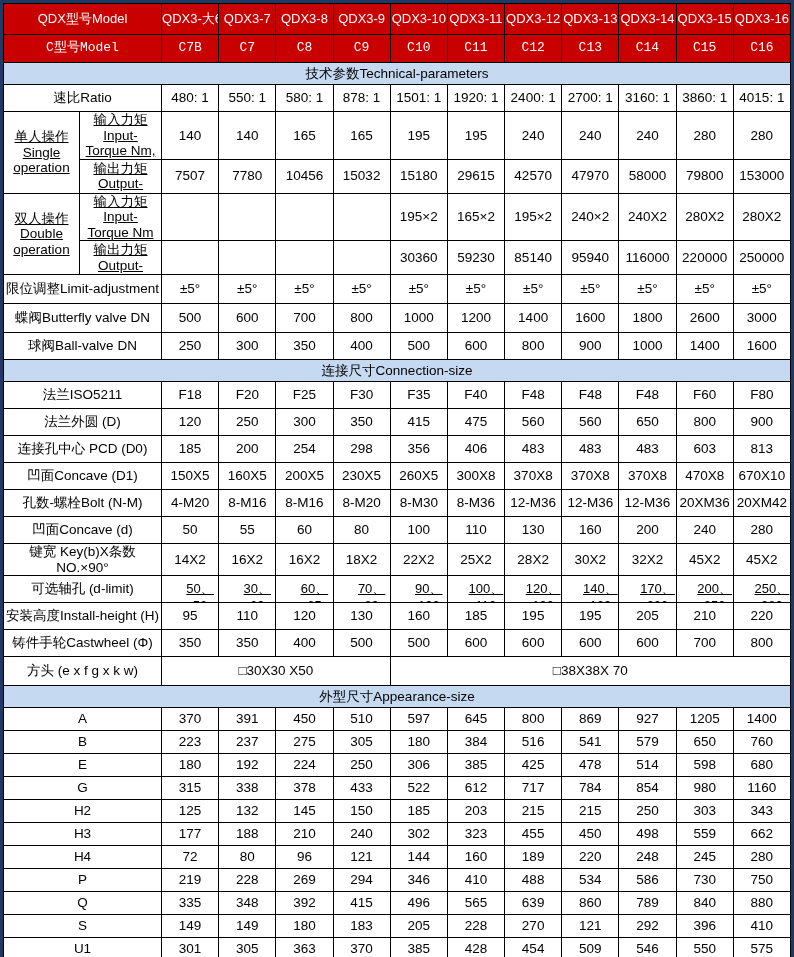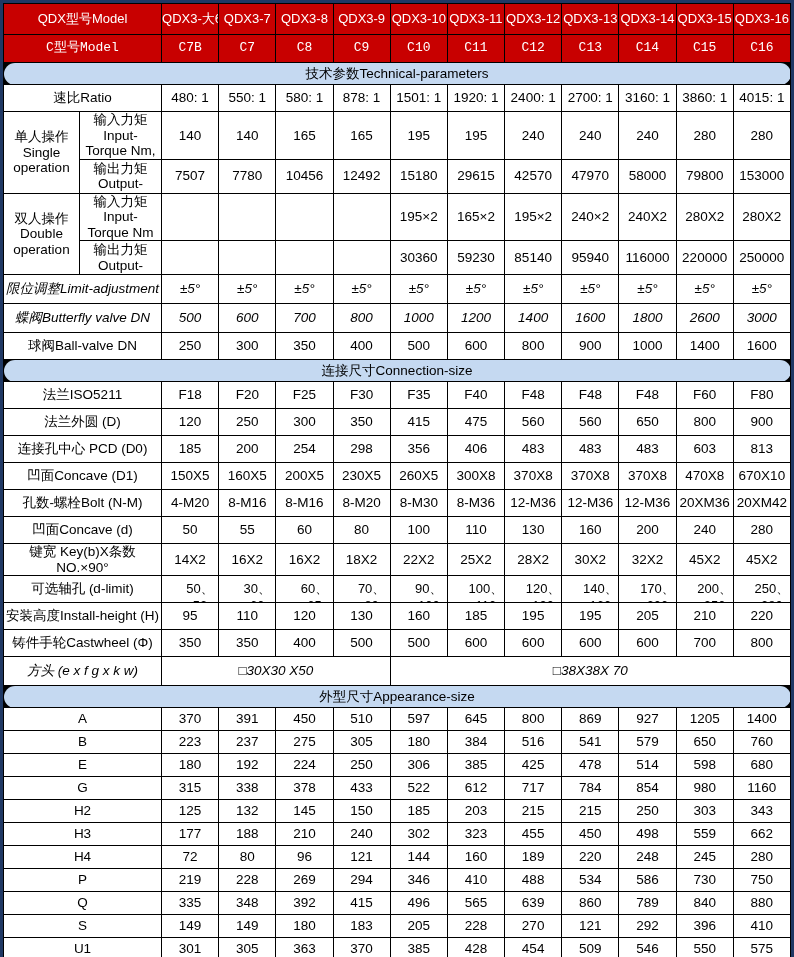--- a/index.html
+++ b/index.html
@@ -18,31 +18,31 @@
     padding:0;overflow:hidden;
     font-size:13.5px;color:#000;background:#fff;
     line-height:1.15;
   }
   col.c-grp{width:76px;}
   col.c-sub{width:82px;}
   tr.red td{background:#c80000;color:#fff;font-size:13px;}
   tr.sec td{background:#c5d9f1;color:#000;font-size:13.5px;}
   td.lbl{font-size:12.5px;}
   td.nowrap{white-space:nowrap;}
-  .pre{white-space:pre-line;}
+  .pre{white-space:pre-line;text-decoration:underline;}
   td.grp{font-size:12.5px;white-space:pre-line;}
   td.sublbl{font-size:12px;white-space:pre-line;}
   .clip-inner{
     height:26px;overflow:hidden;line-height:17px;
     padding-top:4px;font-size:13px;box-sizing:border-box;margin-left:20px;
   }
   
   tr.h30 td{height:30px;} tr.h27 td{height:27px;font-family:Liberation Mono, monospace;}
-  tr.h26 td{height:26px;} tr.h22 td{height:21px;border-radius:11px;}
-  tr.h33 td{height:33px;} tr.h28 td{height:28px;font-style:italic;}
+  tr.h26 td{height:26px;} tr.h22 td{height:21px;}
+  tr.h33 td{height:33px;} tr.h28 td{height:28px;}
   tr.h23 td{height:22px;}
 </style>
 </head>
 <body>
 
 <div class="sheet">
 <table class="spec">
   <colgroup>
     <col class="c-grp">
         <col class="c-sub">
@@ -122,21 +122,21 @@
           <td>240</td>
           <td>280</td>
           <td>280</td>
         </tr>
     <tr class="h33">
       <td class="sublbl pre">输出力矩
 Output-</td>
     <td>7507</td>
           <td>7780</td>
           <td>10456</td>
-          <td>12492</td>
+          <td>15032</td>
           <td>15180</td>
           <td>29615</td>
           <td>42570</td>
           <td>47970</td>
           <td>58000</td>
           <td>79800</td>
           <td>153000</td>
         </tr>
     <tr class="h33">
       <td rowspan="2" class="grp pre">双人操作

